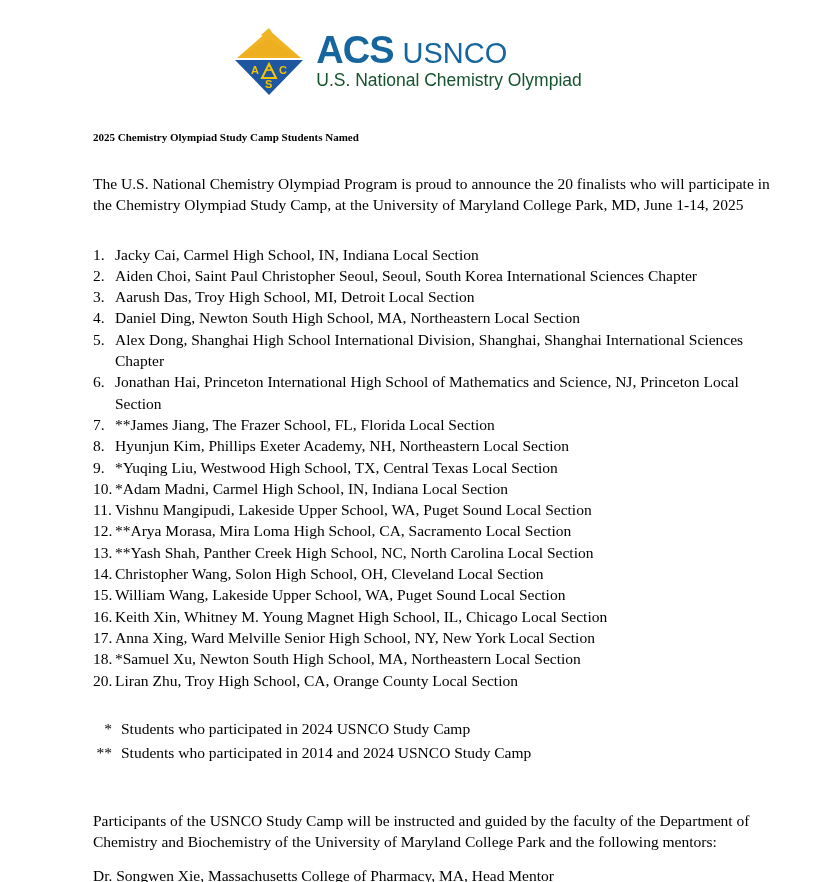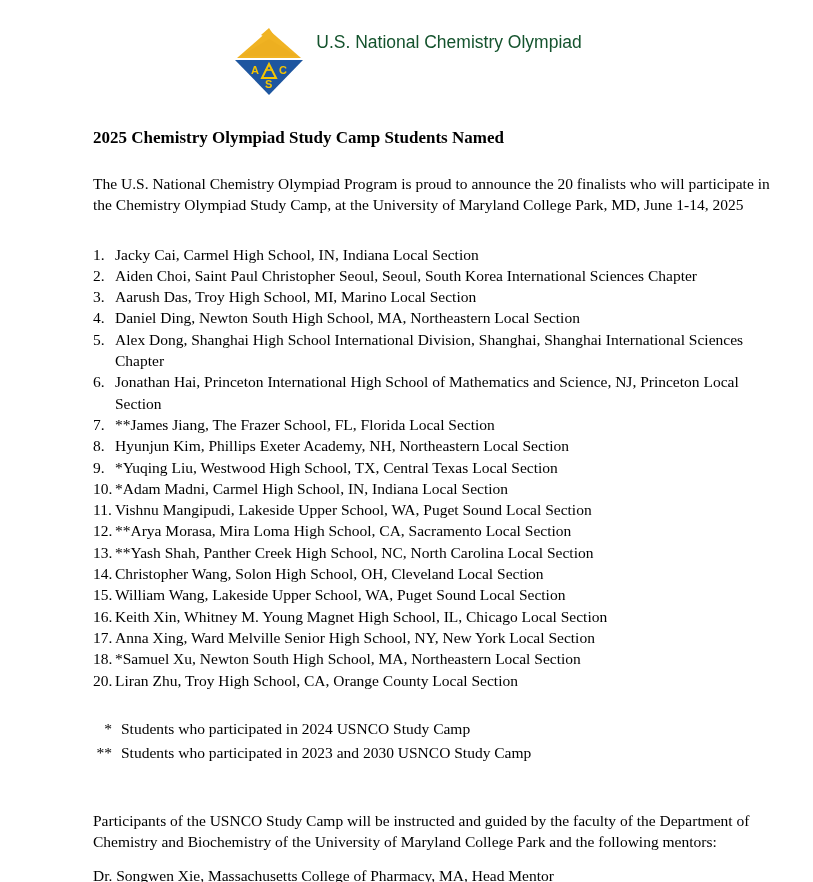--- a/index.html
+++ b/index.html
@@ -46,21 +46,21 @@
     margin-top: 1px;
     white-space: nowrap;
   }
   
   .content {
     margin-left: 93px;
     width: 684px;
     font-size: 15.5px;
   }
   .doc-title {
-    font-size: 17px;
+    font-size: 11px;
     font-weight: bold;
     margin: 26px 0 0 0;
     line-height: 21px;
   }
   .intro {
     margin: 25px 0 0 0;
     line-height: 21.3px;
   }
   .finalist-list {
     list-style: none;
@@ -102,20 +102,23 @@
 
       <path d="M38,37 L31,51 L45,51 Z" fill="none" stroke="#F5C400" stroke-width="2"></path>
       <line x1="34" y1="43" x2="42" y2="43" stroke="#F5C400" stroke-width="1.6"></line>
 
       <text x="20" y="47" font-family="Liberation Sans, sans-serif" font-size="11" font-weight="bold" fill="#F5C400">A</text>
       <text x="48" y="47" font-family="Liberation Sans, sans-serif" font-size="11" font-weight="bold" fill="#F5C400">C</text>
       <text x="34" y="61" font-family="Liberation Sans, sans-serif" font-size="11" font-weight="bold" fill="#F5C400">S</text>
     </svg>
   </span>
   <div class="logo-text">
+    <div class="logo-line1">
+      <span class="logo-acs">ACS</span><span class="logo-usnco">USNCO</span>
+    </div>
     <div class="logo-sub">U.S. National Chemistry Olympiad</div>
   </div>
 </div>
 
 <div class="content">
 
   <h1 class="doc-title">2025 Chemistry Olympiad Study Camp Students Named</h1>
 
   <p class="intro">The U.S. National Chemistry Olympiad Program is proud to announce the 20 finalists who will participate in the Chemistry Olympiad Study Camp, at the University of Maryland College Park, MD, June 1-14, 2025</p>
 
@@ -123,21 +126,21 @@
     <li class="item">
         <span class="num">1.</span>
         <span class="txt">Jacky Cai, Carmel High School, IN, Indiana Local Section</span>
       </li>
     <li class="item">
         <span class="num">2.</span>
         <span class="txt">Aiden Choi, Saint Paul Christopher Seoul, Seoul, South Korea International Sciences Chapter</span>
       </li>
     <li class="item">
         <span class="num">3.</span>
-        <span class="txt">Aarush Das, Troy High School, MI, Marino Local Section</span>
+        <span class="txt">Aarush Das, Troy High School, MI, Detroit Local Section</span>
       </li>
     <li class="item">
         <span class="num">4.</span>
         <span class="txt">Daniel Ding, Newton South High School, MA, Northeastern Local Section</span>
       </li>
     <li class="item">
         <span class="num">5.</span>
         <span class="txt">Alex Dong, Shanghai High School International Division, Shanghai, Shanghai International Sciences Chapter</span>
       </li>
     <li class="item">
@@ -198,21 +201,21 @@
       </li>
   </ol>
 
   <div class="footnotes">
     <div class="footnote">
       <span class="marker">*</span>
       <span>Students who participated in 2024 USNCO Study Camp</span>
     </div>
     <div class="footnote">
       <span class="marker">**</span>
-      <span>Students who participated in 2023 and 2030 USNCO Study Camp</span>
+      <span>Students who participated in 2014 and 2024 USNCO Study Camp</span>
     </div>
   </div>
 
   <p class="closing">Participants of the USNCO Study Camp will be instructed and guided by the faculty of the Department of Chemistry and Biochemistry of the University of Maryland College Park and the following mentors:</p>
 
   <p class="mentor">Dr. Songwen Xie, Massachusetts College of Pharmacy, MA, Head Mentor</p>
 
 </div>
 
 </body></html>

